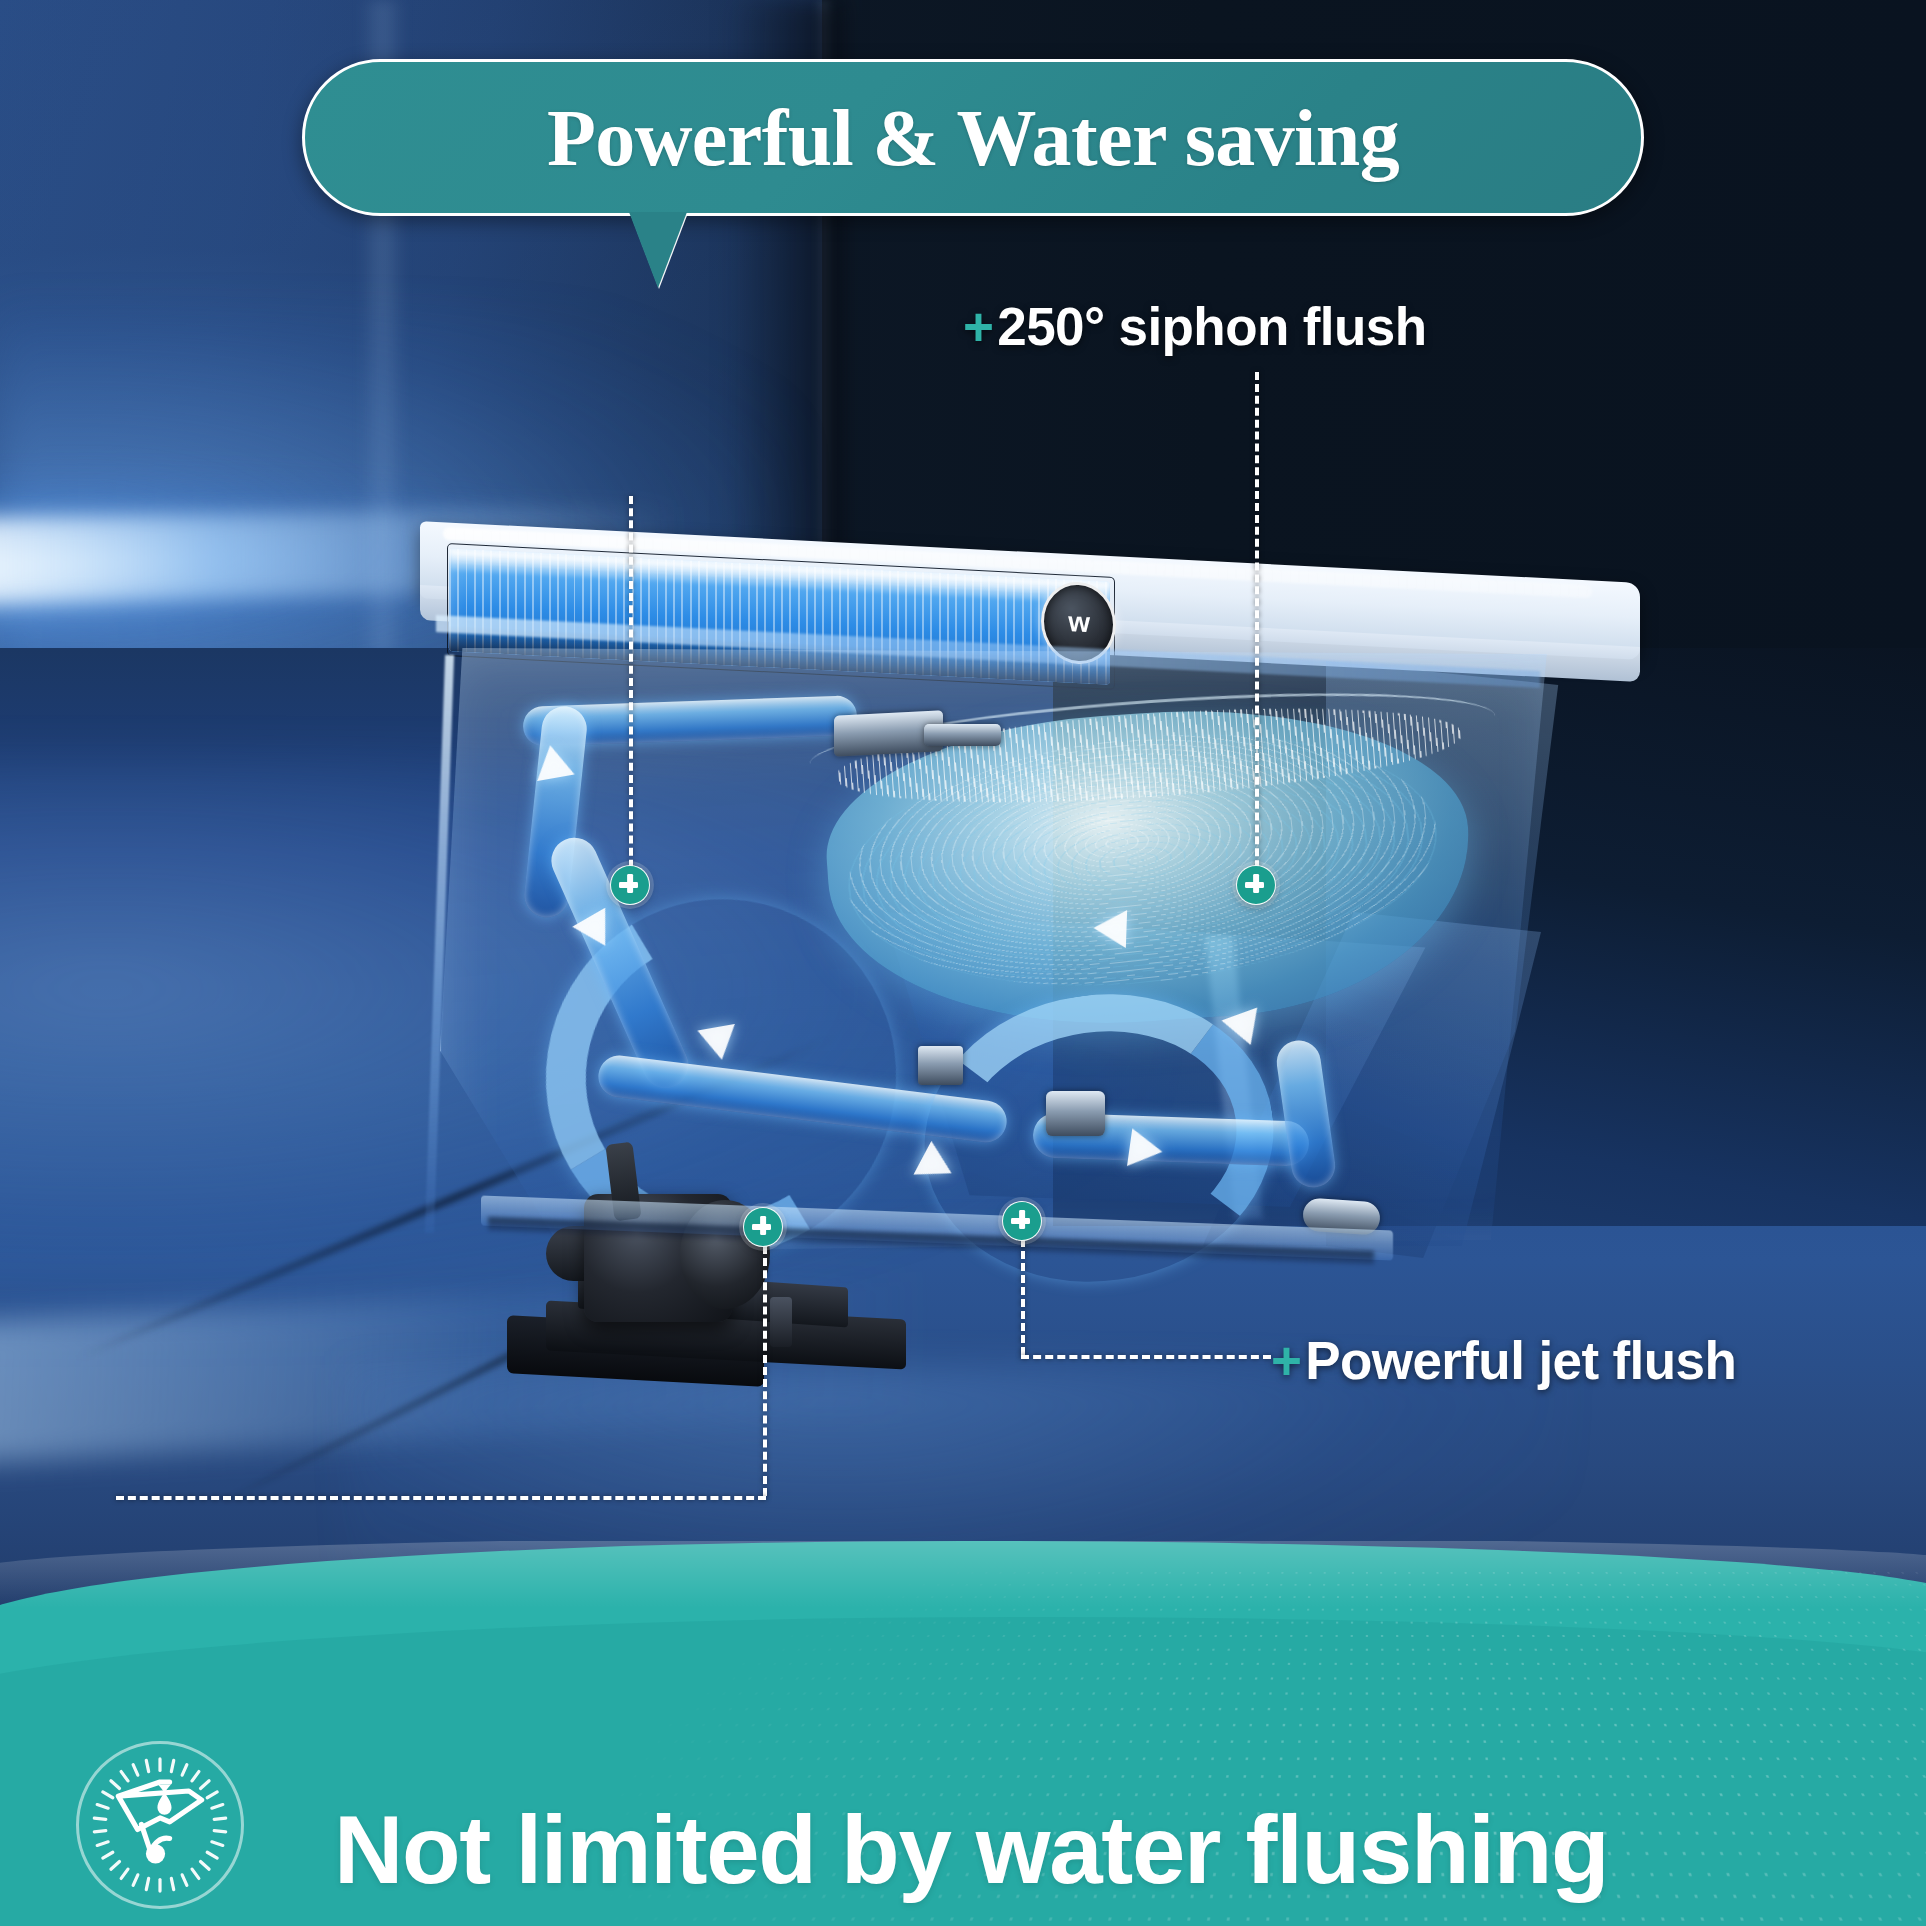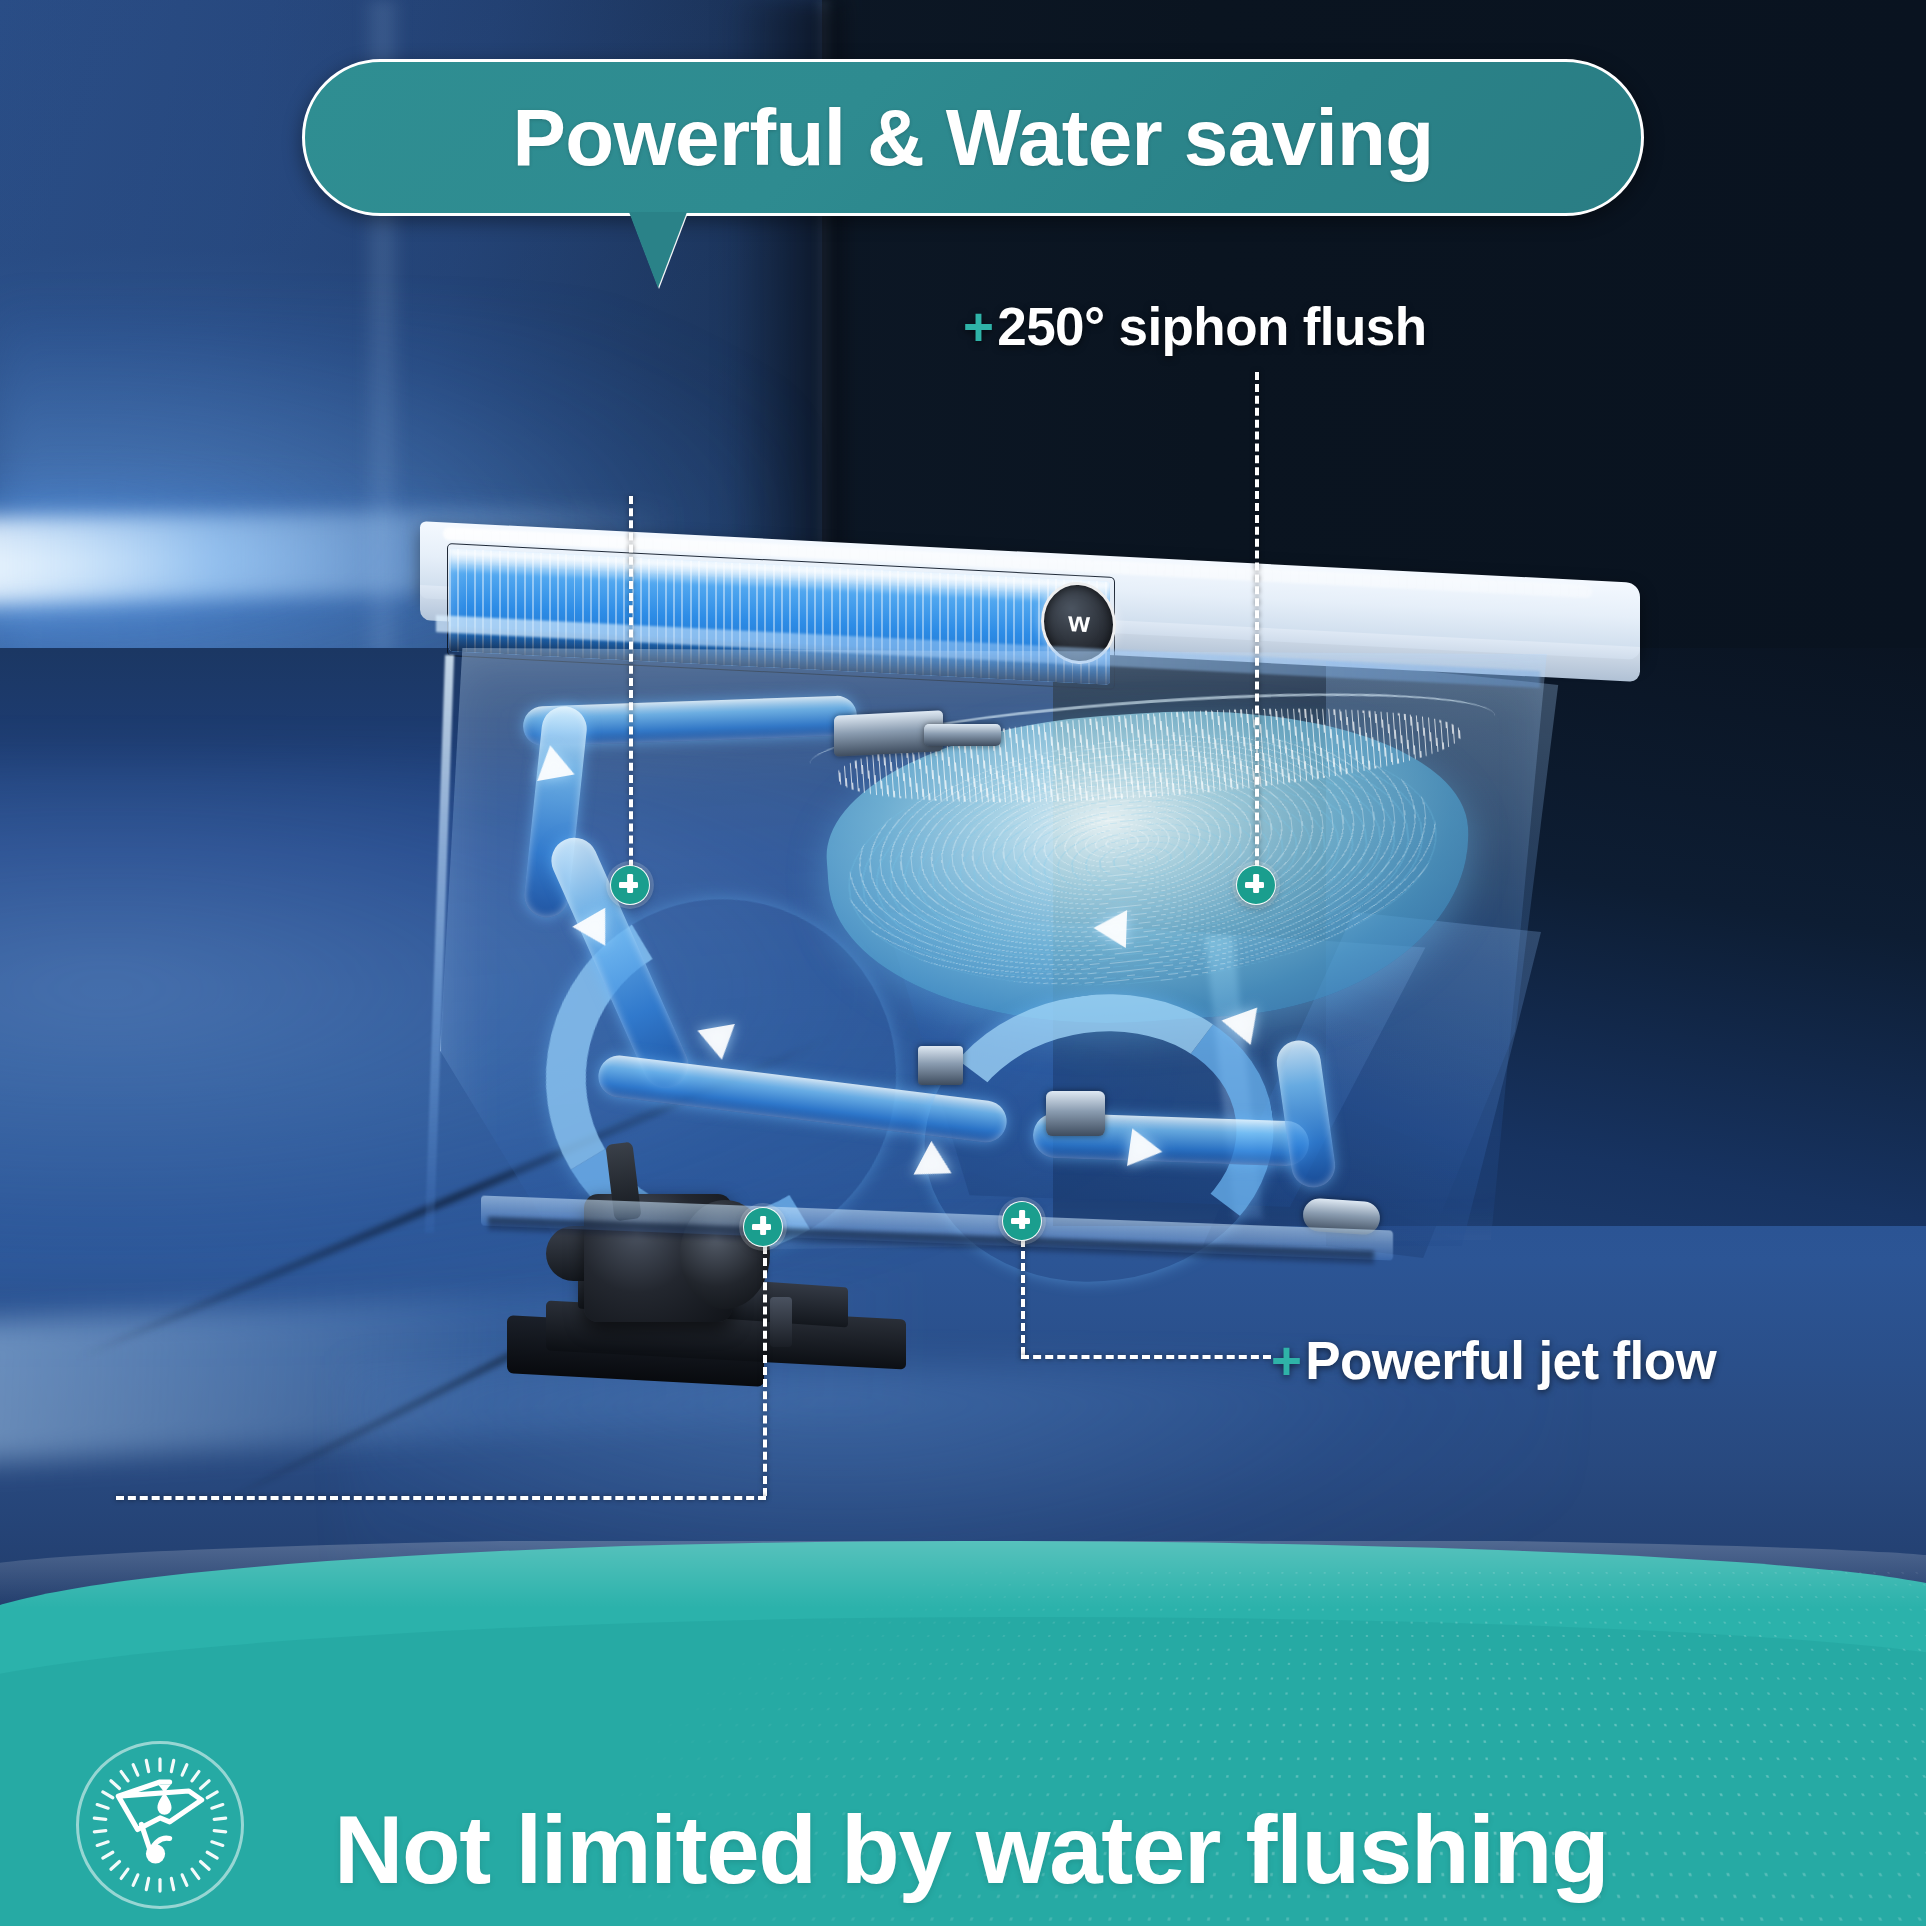--- a/index.html
+++ b/index.html
@@ -206,21 +206,21 @@
   .a4{left:533px;top:597px;transform:rotate(118deg);}
   .a5{left:742px;top:581px;transform:rotate(98deg);}
   .a6{left:841px;top:461px;transform:rotate(160deg);}
   .a7{left:706px;top:360px;transform:rotate(-88deg);}
 
   
   #title-bubble{position:absolute;left:302px;top:59px;width:1342px;height:157px;
     background:linear-gradient(135deg,#2f8e92 0%, #2e8b90 40%, #2a8288 72%, #2a7d84 100%);
     border:3.2px solid #ffffff;border-radius:80px;box-sizing:border-box;
     display:flex;align-items:center;justify-content:center;
-    box-shadow:0 5.1px 19px rgba(0,0,0,.4);}
+    box-shadow:0 5.1px 19px rgba(0,0,0,.4);font-family:Liberation Serif, serif;}
   #title-bubble .txt{color:#fff;font-size:80px;font-weight:700;letter-spacing:-0.6px;line-height:1;
     white-space:nowrap;text-shadow:0 1.3px 3.9px rgba(0,0,0,.18);}
   .bubble-tail{position:absolute;left:629px;top:212px;width:0;height:0;
     border-left:29.5px solid transparent;border-right:29.5px solid transparent;
     border-top:76px solid #2a8288;filter:drop-shadow(1.3px 1.9px 0 rgba(255,255,255,.95));}
 
   
   .label{position:absolute;white-space:nowrap;color:#fff;font-weight:700;
     font-size:53px;line-height:1;letter-spacing:-0.6px;
     text-shadow:0 1.9px 7.7px rgba(0,0,0,.55);}
@@ -381,21 +381,21 @@
   <div class="marker" style="left:1236px;top:865px;"></div>
   <div class="marker" style="left:1002px;top:1201px;"></div>
   <div class="marker" style="left:743px;top:1207px;"></div>
 
   <div class="label" id="lbl-siphon">
     <span class="plus">+</span><span>250° siphon flush</span>
   </div>
 
 
   <div class="label" id="lbl-jet">
-    <span class="plus">+</span><span>Powerful jet flow</span>
+    <span class="plus">+</span><span>Powerful jet flush</span>
   </div>
 
 
   <div id="bottom-wave">
     <div class="wave-shape"></div>
     <div class="wave-shape2"></div>
     <div class="wave-crest"></div>
     <div class="wave-dots"></div>
   </div>
 

